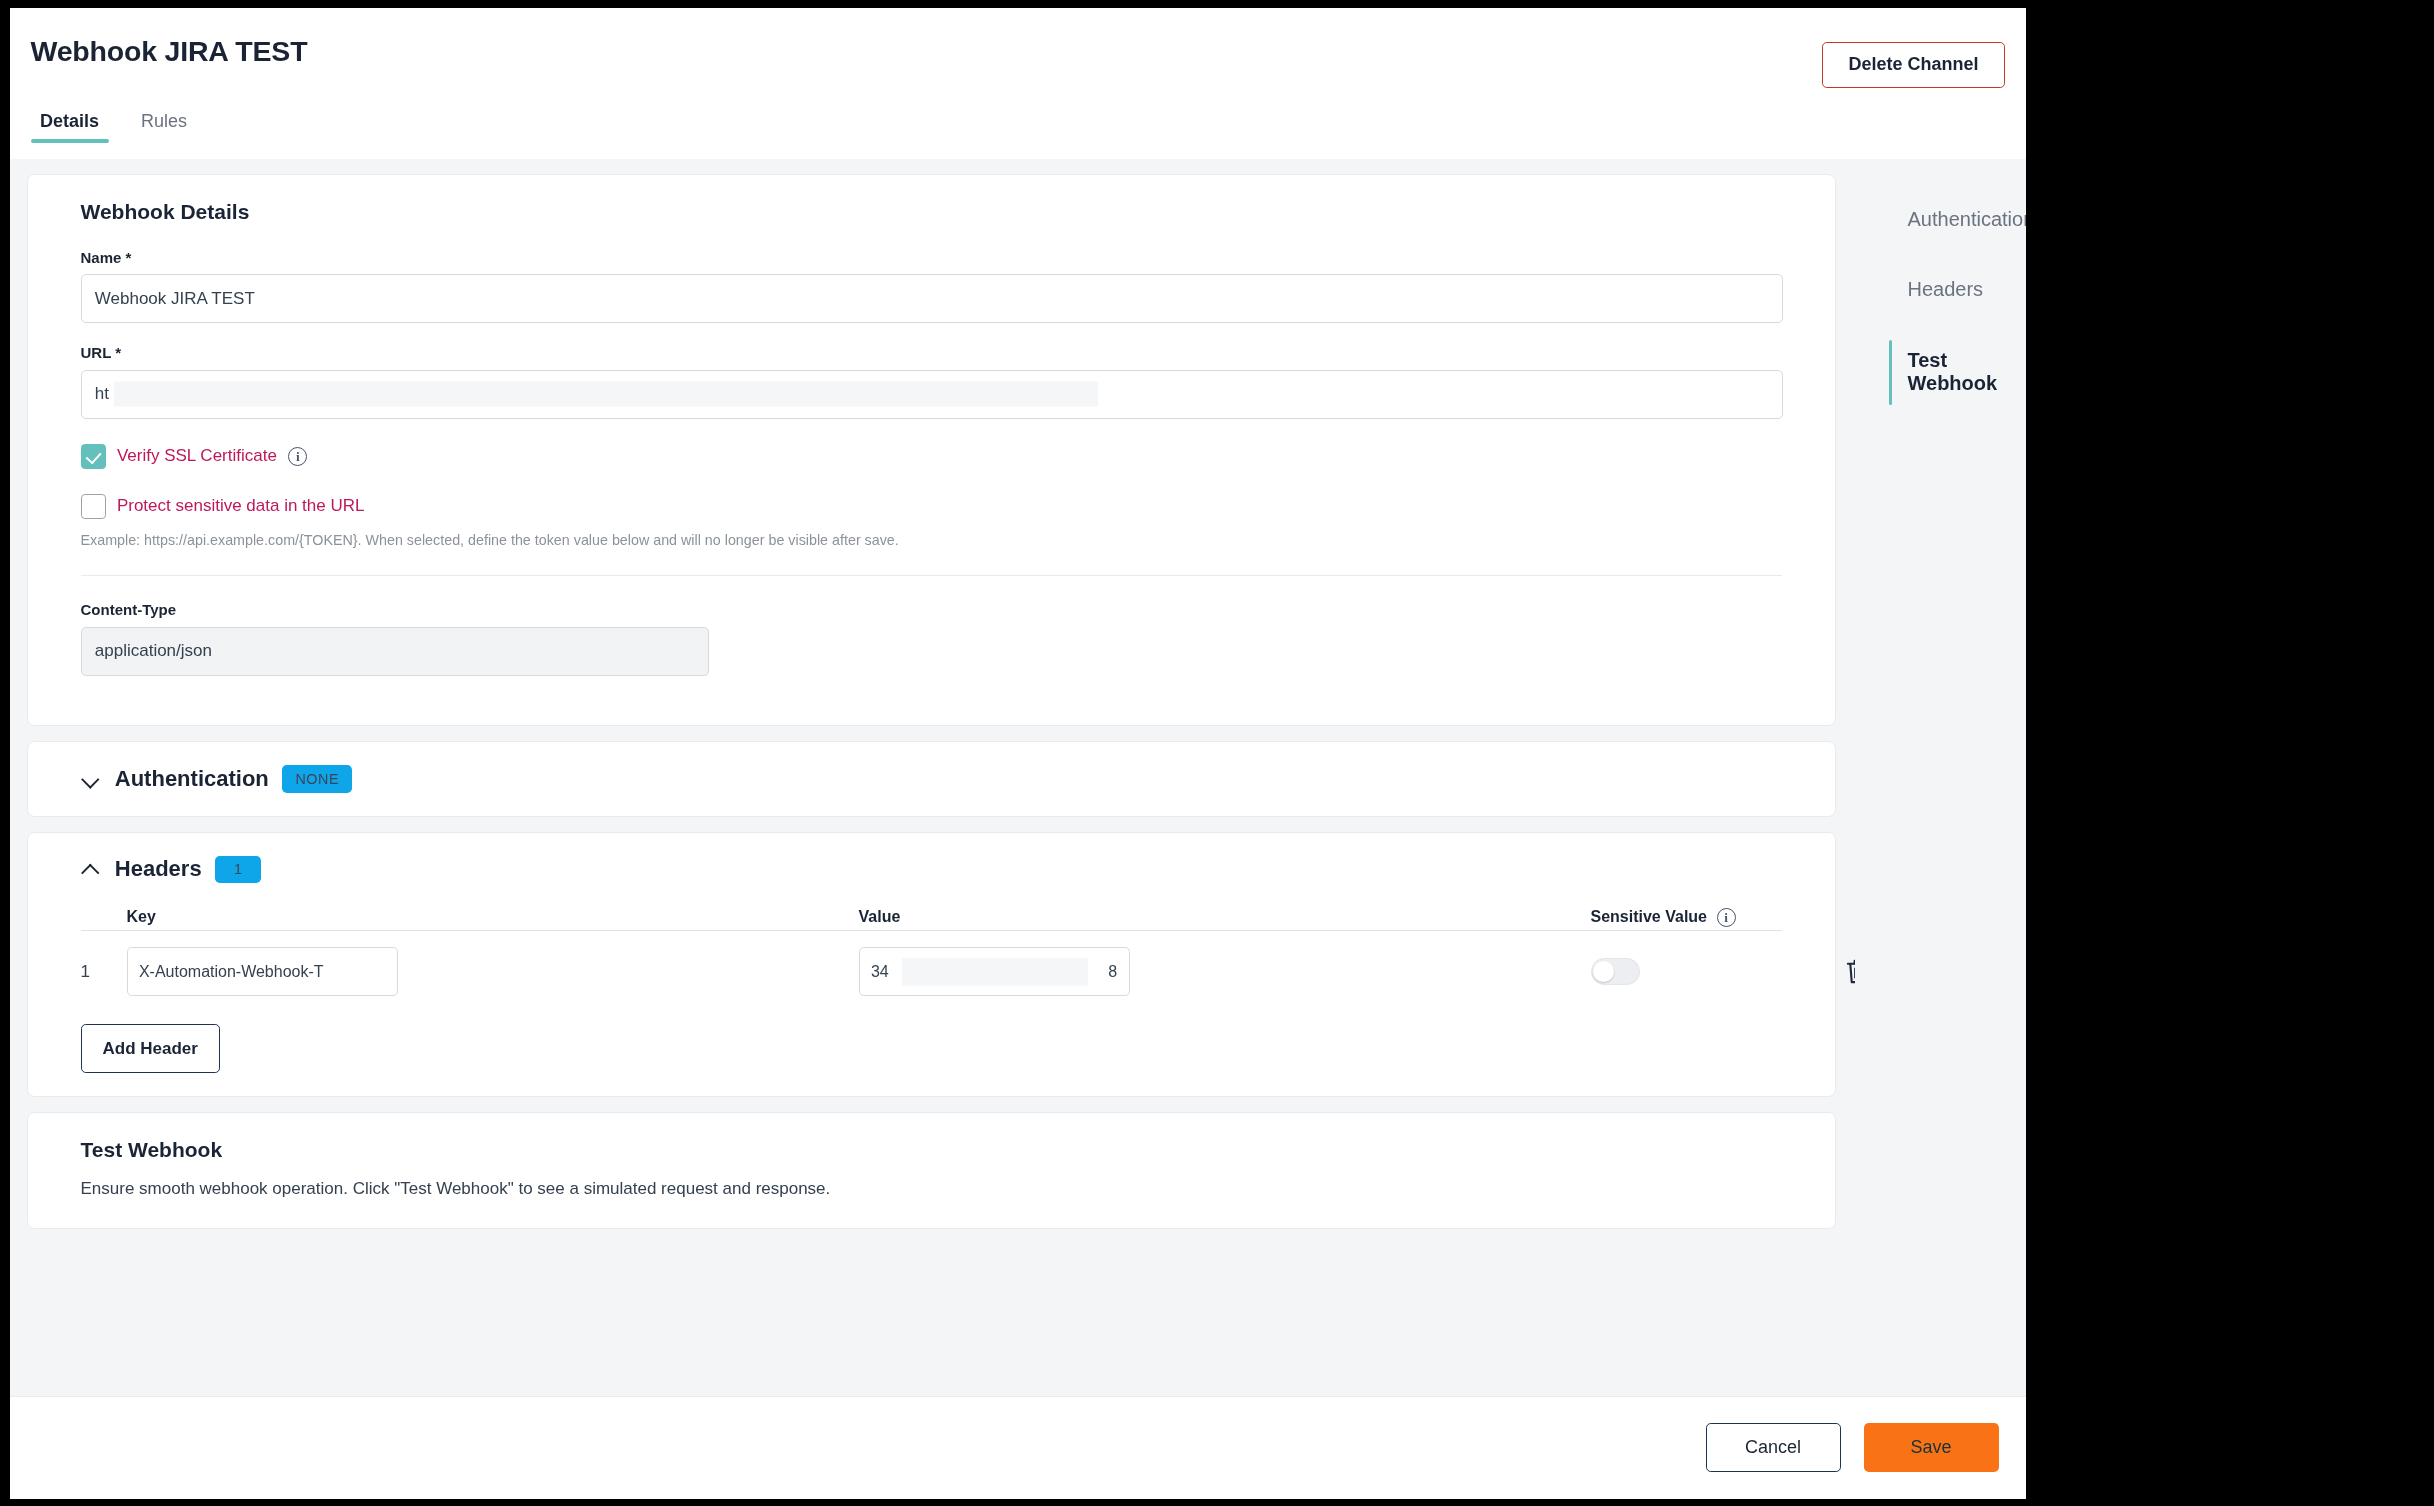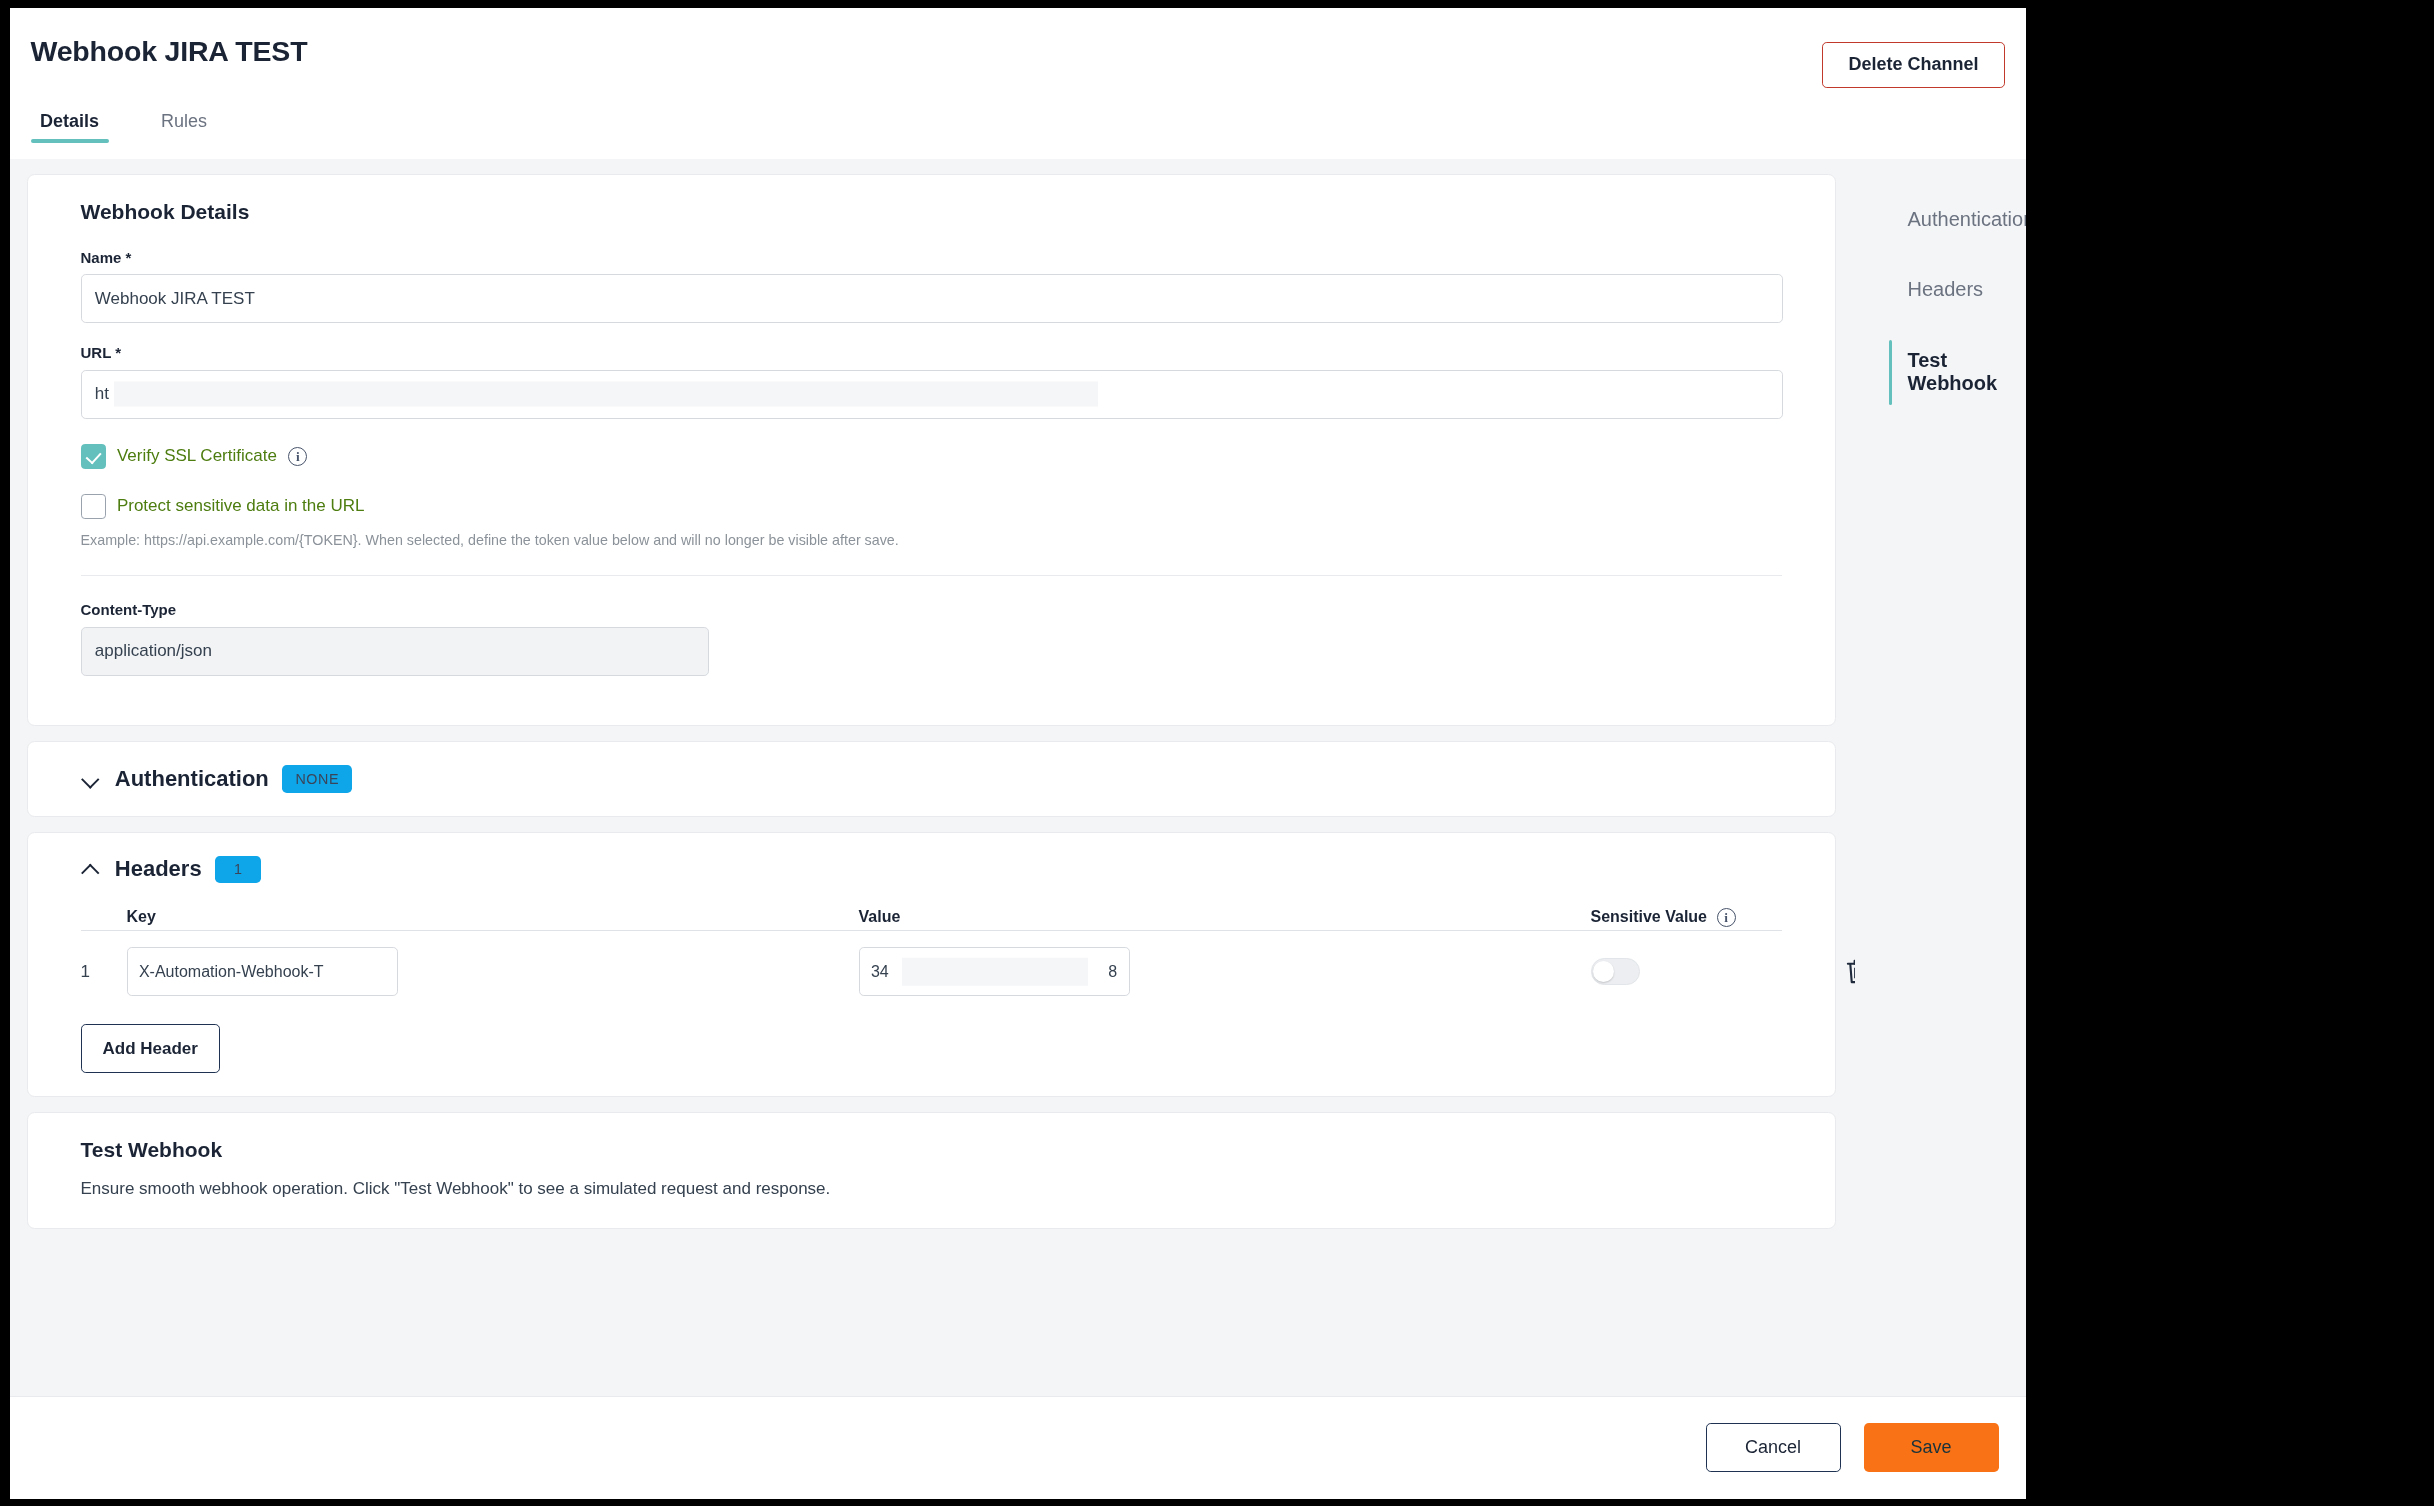--- a/index.html
+++ b/index.html
@@ -65,21 +65,21 @@
 
   
   .tabbar {
     position: relative;
     height: 48px;
     flex: none;
     background: #ffffff;
     padding-left: 21px;
     display: flex;
     align-items: flex-start;
-    gap: 43px;
+    gap: 23px;
   }
   .tab {
     position: relative;
     font-size: 18px;
     color: #6b7280;
     padding: 0 9.5px 11.4px 9.5px;
     cursor: pointer;
     font-weight: normal;
   }
   .tab.active {
@@ -192,21 +192,21 @@
   .checkbox.checked::after {
     content: "";
     position: absolute;
     left: 7.6px; top: 3.8px;
     width: 6.7px; height: 12.4px;
     border: solid #ffffff;
     border-width: 0 2.4px 2.4px 0;
     transform: rotate(42deg);
   }
   .checkbox.unchecked { background: #ffffff; border: 1.5px solid #9aa2ad; }
-  .check-label { font-size: 17px; color: #4d7c0f; }
+  .check-label { font-size: 17px; color: #be185d; }
 
   .info-icon {
     width: 19px; height: 19px;
     border: 1.5px solid #47536a;
     border-radius: 50%;
     color: #47536a;
     font-size: 13.3px;
     font-weight: bold;
     display: inline-flex;
     align-items: center;

